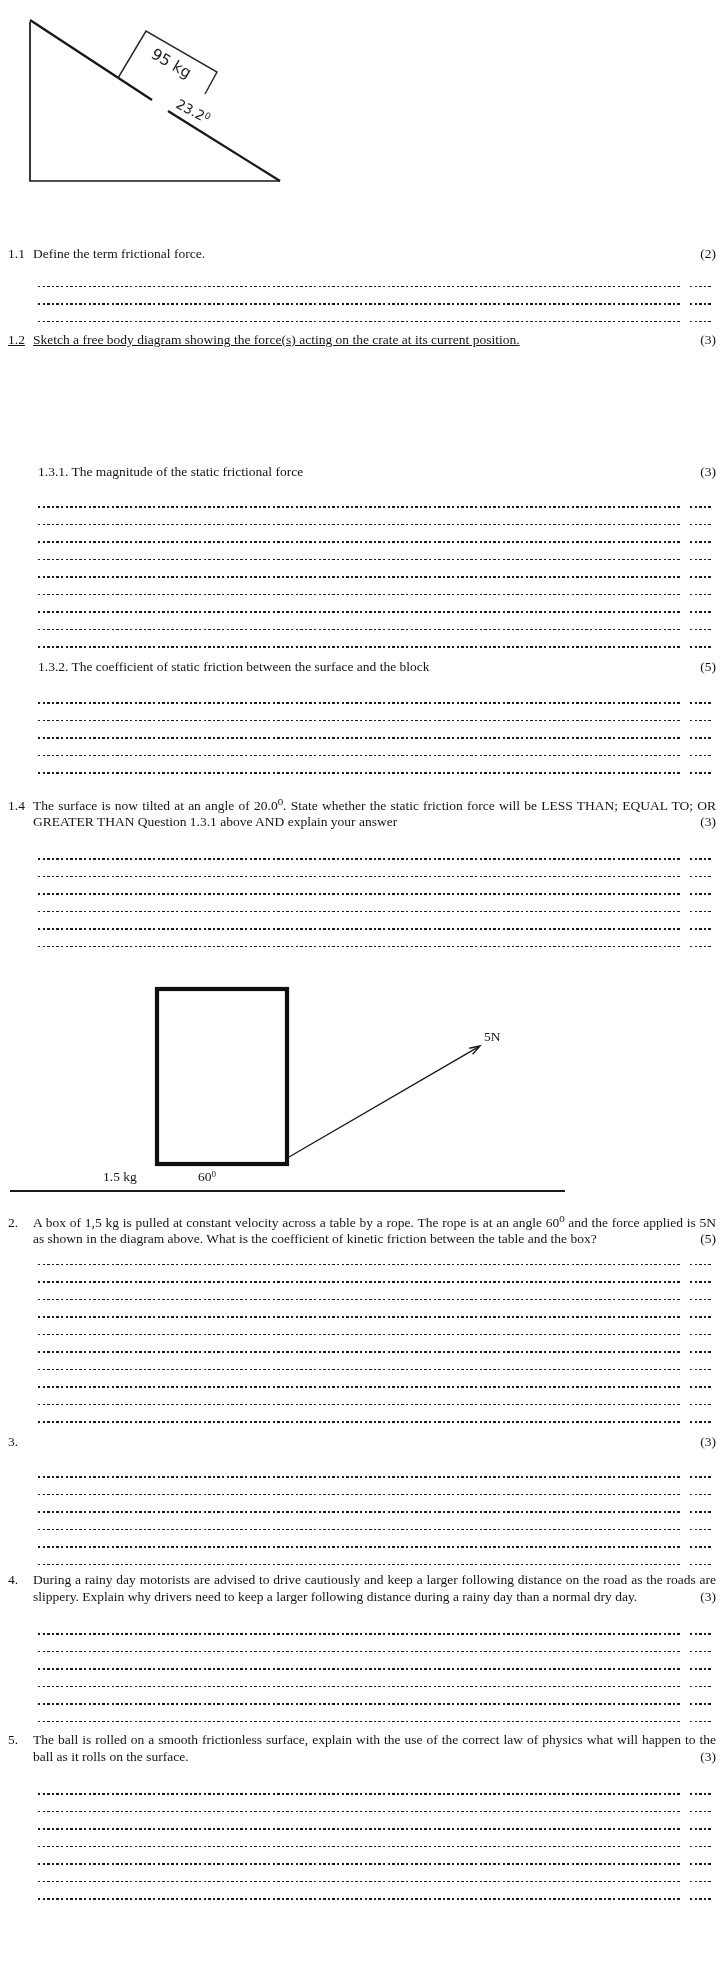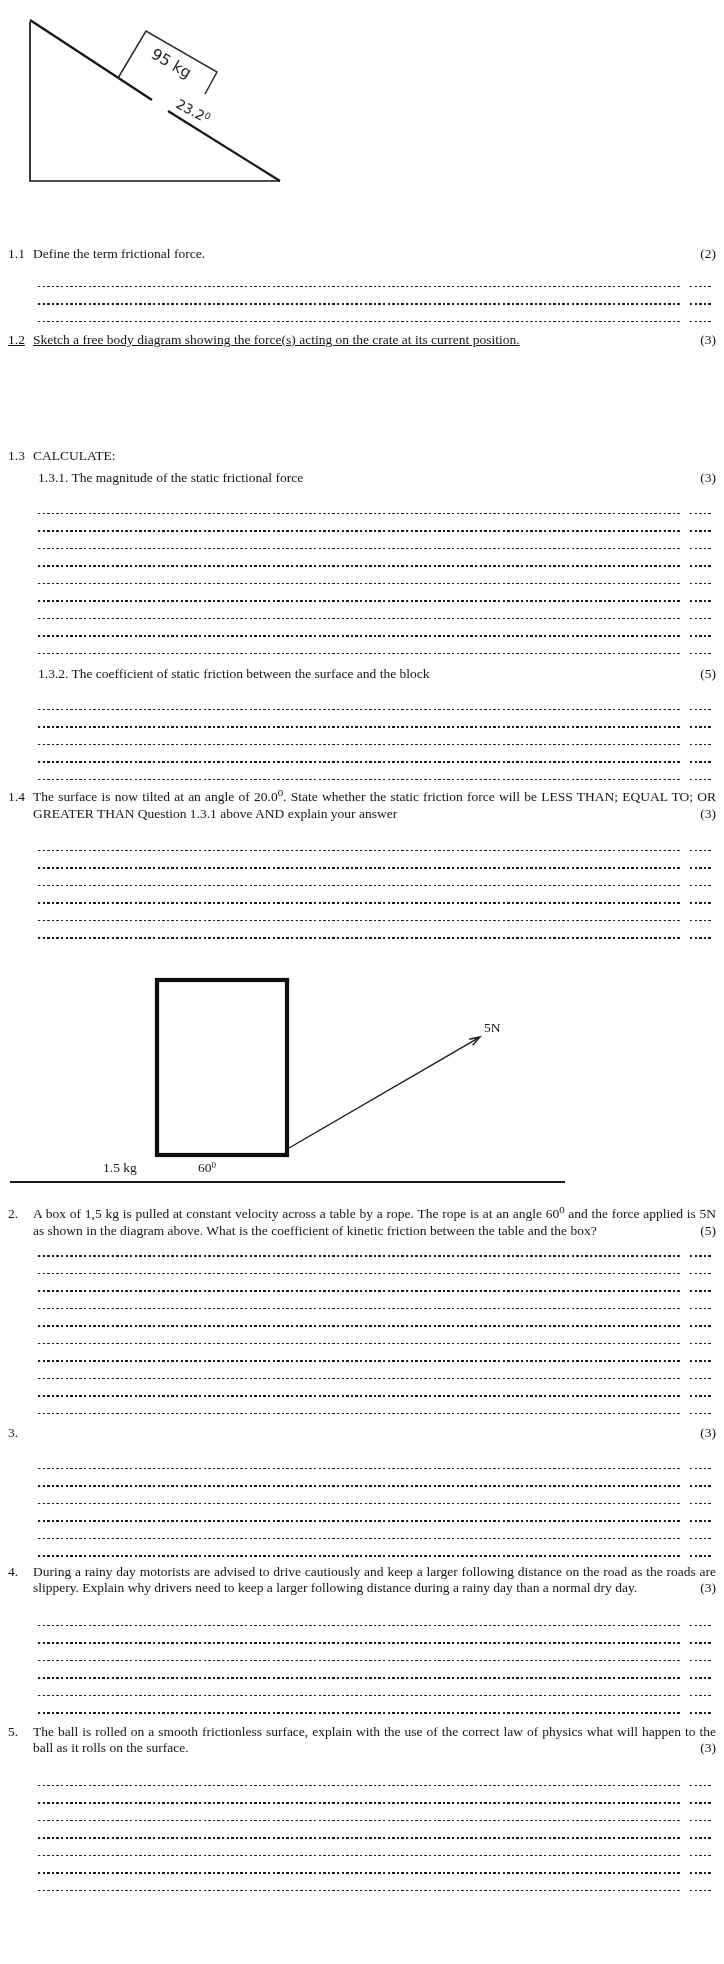--- a/index.html
+++ b/index.html
@@ -61,25 +61,21 @@
       <div class="ans-lines" style="margin-top: 7px;">
         <div class="ans-line"></div>
         <div class="ans-line"></div>
         <div class="ans-line"></div>
       </div>
       <div class="q-row" style="margin-top: 10px; text-decoration: underline;">
         <span class="q-num">1.2</span>
         <div class="q-body"><span class="q-text">Sketch a free body diagram showing the force(s) acting on the crate at its current position.</span><span class="q-marks">(3)</span></div>
       </div>
       <div class="sketch-space"></div>
-      <div class="q-row" style="margin-top: 4px;">
-        <span class="q-num">1.3</span>
-        <div class="q-body"><span class="q-text">CALCULATE:</span></div>
-      </div>
-      <div class="q-row indent" style="margin-top: 6px;">
+      <div class="q-row indent" style="margin-top: 20px;">
         <div class="q-body"><span class="q-text">1.3.1. The magnitude of the static frictional force</span><span class="q-marks">(3)</span></div>
       </div>
       <div class="ans-lines" style="margin-top: 10px;">
         <div class="ans-line"></div>
         <div class="ans-line"></div>
         <div class="ans-line"></div>
         <div class="ans-line"></div>
         <div class="ans-line"></div>
         <div class="ans-line"></div>
         <div class="ans-line"></div>
@@ -89,21 +85,21 @@
       <div class="q-row indent" style="margin-top: 11.5px; justify-content: center;">
         <div class="q-body"><span class="q-text">1.3.2. The coefficient of static friction between the surface and the block</span><span class="q-marks">(5)</span></div>
       </div>
       <div class="ans-lines" style="margin-top: 10.5px;">
         <div class="ans-line"></div>
         <div class="ans-line"></div>
         <div class="ans-line"></div>
         <div class="ans-line"></div>
         <div class="ans-line"></div>
       </div>
-      <div class="q-row" style="margin-top: 9px;">
+      <div class="q-row" style="margin-top: 24px;">
         <span class="q-num">1.4</span>
         <div class="q-body"><span class="q-text">The surface is now tilted at an angle of 20.0⁰. State whether the static friction force will be LESS THAN; EQUAL TO; OR GREATER THAN Question 1.3.1 above AND explain your answer</span><span class="q-marks">(3)</span></div>
       </div>
       <div class="ans-lines" style="margin-top: 11.5px;">
         <div class="ans-line"></div>
         <div class="ans-line"></div>
         <div class="ans-line"></div>
         <div class="ans-line"></div>
         <div class="ans-line"></div>
         <div class="ans-line"></div>

